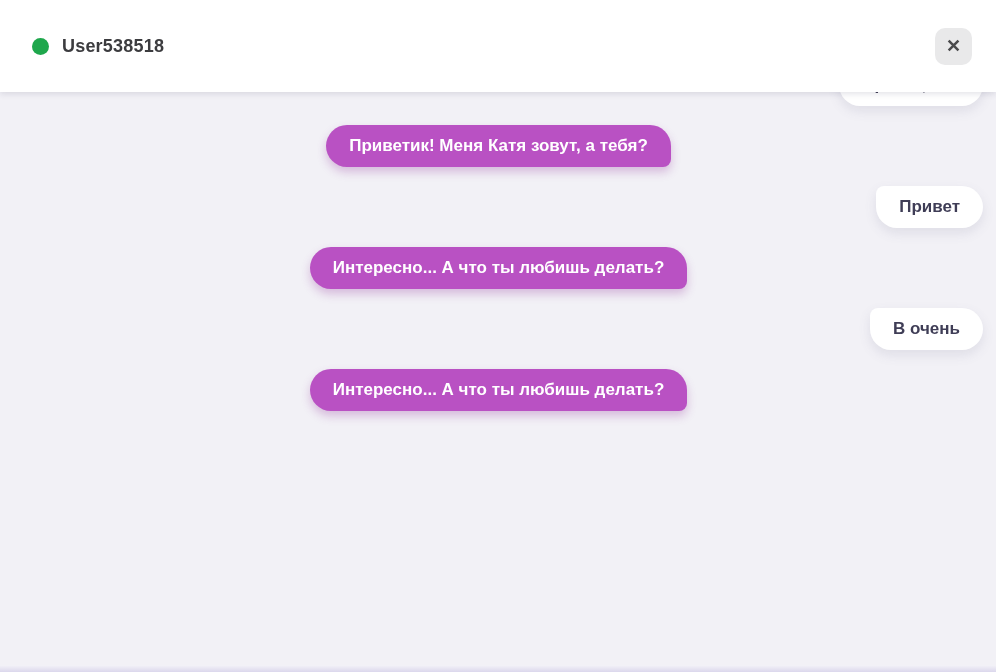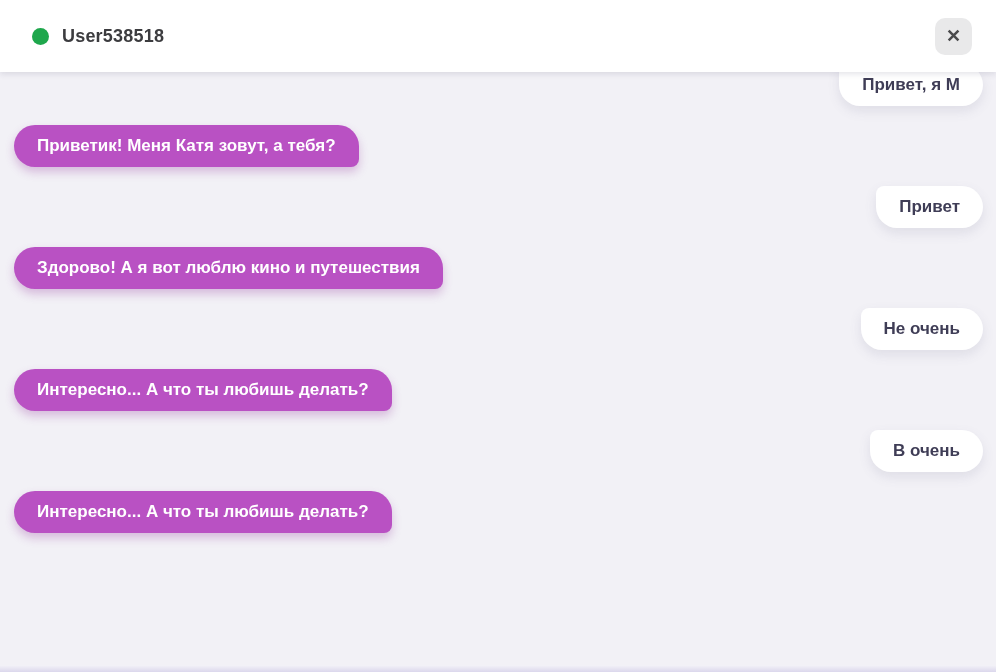--- a/index.html
+++ b/index.html
@@ -12,21 +12,21 @@
     height: 672px;
     background: #f2f1f6;
     overflow: hidden;
     margin: 0 auto;
   }
 
   
   .header {
     position: absolute;
     top: 0; left: 0; right: 0;
-    height: 72px;
+    height: 92px;
     background: #ffffff;
     display: flex;
     align-items: center;
     padding: 0 24px 0 32px;
     box-shadow: 0 2px 6px rgba(60,60,90,0.14);
     z-index: 10;
   }
   .status-dot {
     width: 17px; height: 17px;
     border-radius: 50%;
@@ -62,21 +62,21 @@
     top: 72px; left: 0; right: 0; bottom: 7px;
     overflow: hidden;
     padding: 0 13px 0 14px;
   }
   .row {
     display: flex;
     margin-bottom: 19px;
   }
   .row:first-child { margin-top: -8px; }
   .row.in  { justify-content: flex-end; }
-  .row.out { justify-content: flex-start; }
+  .row.out { justify-content: center; }
 
   .bubble {
     max-width: 80%;
     padding: 11px 23px;
     font-size: 17px;
     font-weight: 700;
     line-height: 20px;
     white-space: nowrap;
   }
   .in .bubble {
@@ -122,29 +122,23 @@
     </div>
 
     <div class="row out">
       <div class="bubble">Приветик! Меня Катя зовут, а тебя?</div>
     </div>
 
     <div class="row in">
       <div class="bubble">Привет</div>
     </div>
 
-    <div class="row out">
-      <div class="bubble">Здорово! А я вот люблю кино и путешествия</div>
-    </div>
 
 
 
-    <div class="row in">
-      <div class="bubble">Не очень</div>
-    </div>
 
     <div class="row out">
       <div class="bubble">Интересно... А что ты любишь делать?</div>
     </div>
 
     <div class="row in">
       <div class="bubble">В очень</div>
     </div>
 
     <div class="row out">

